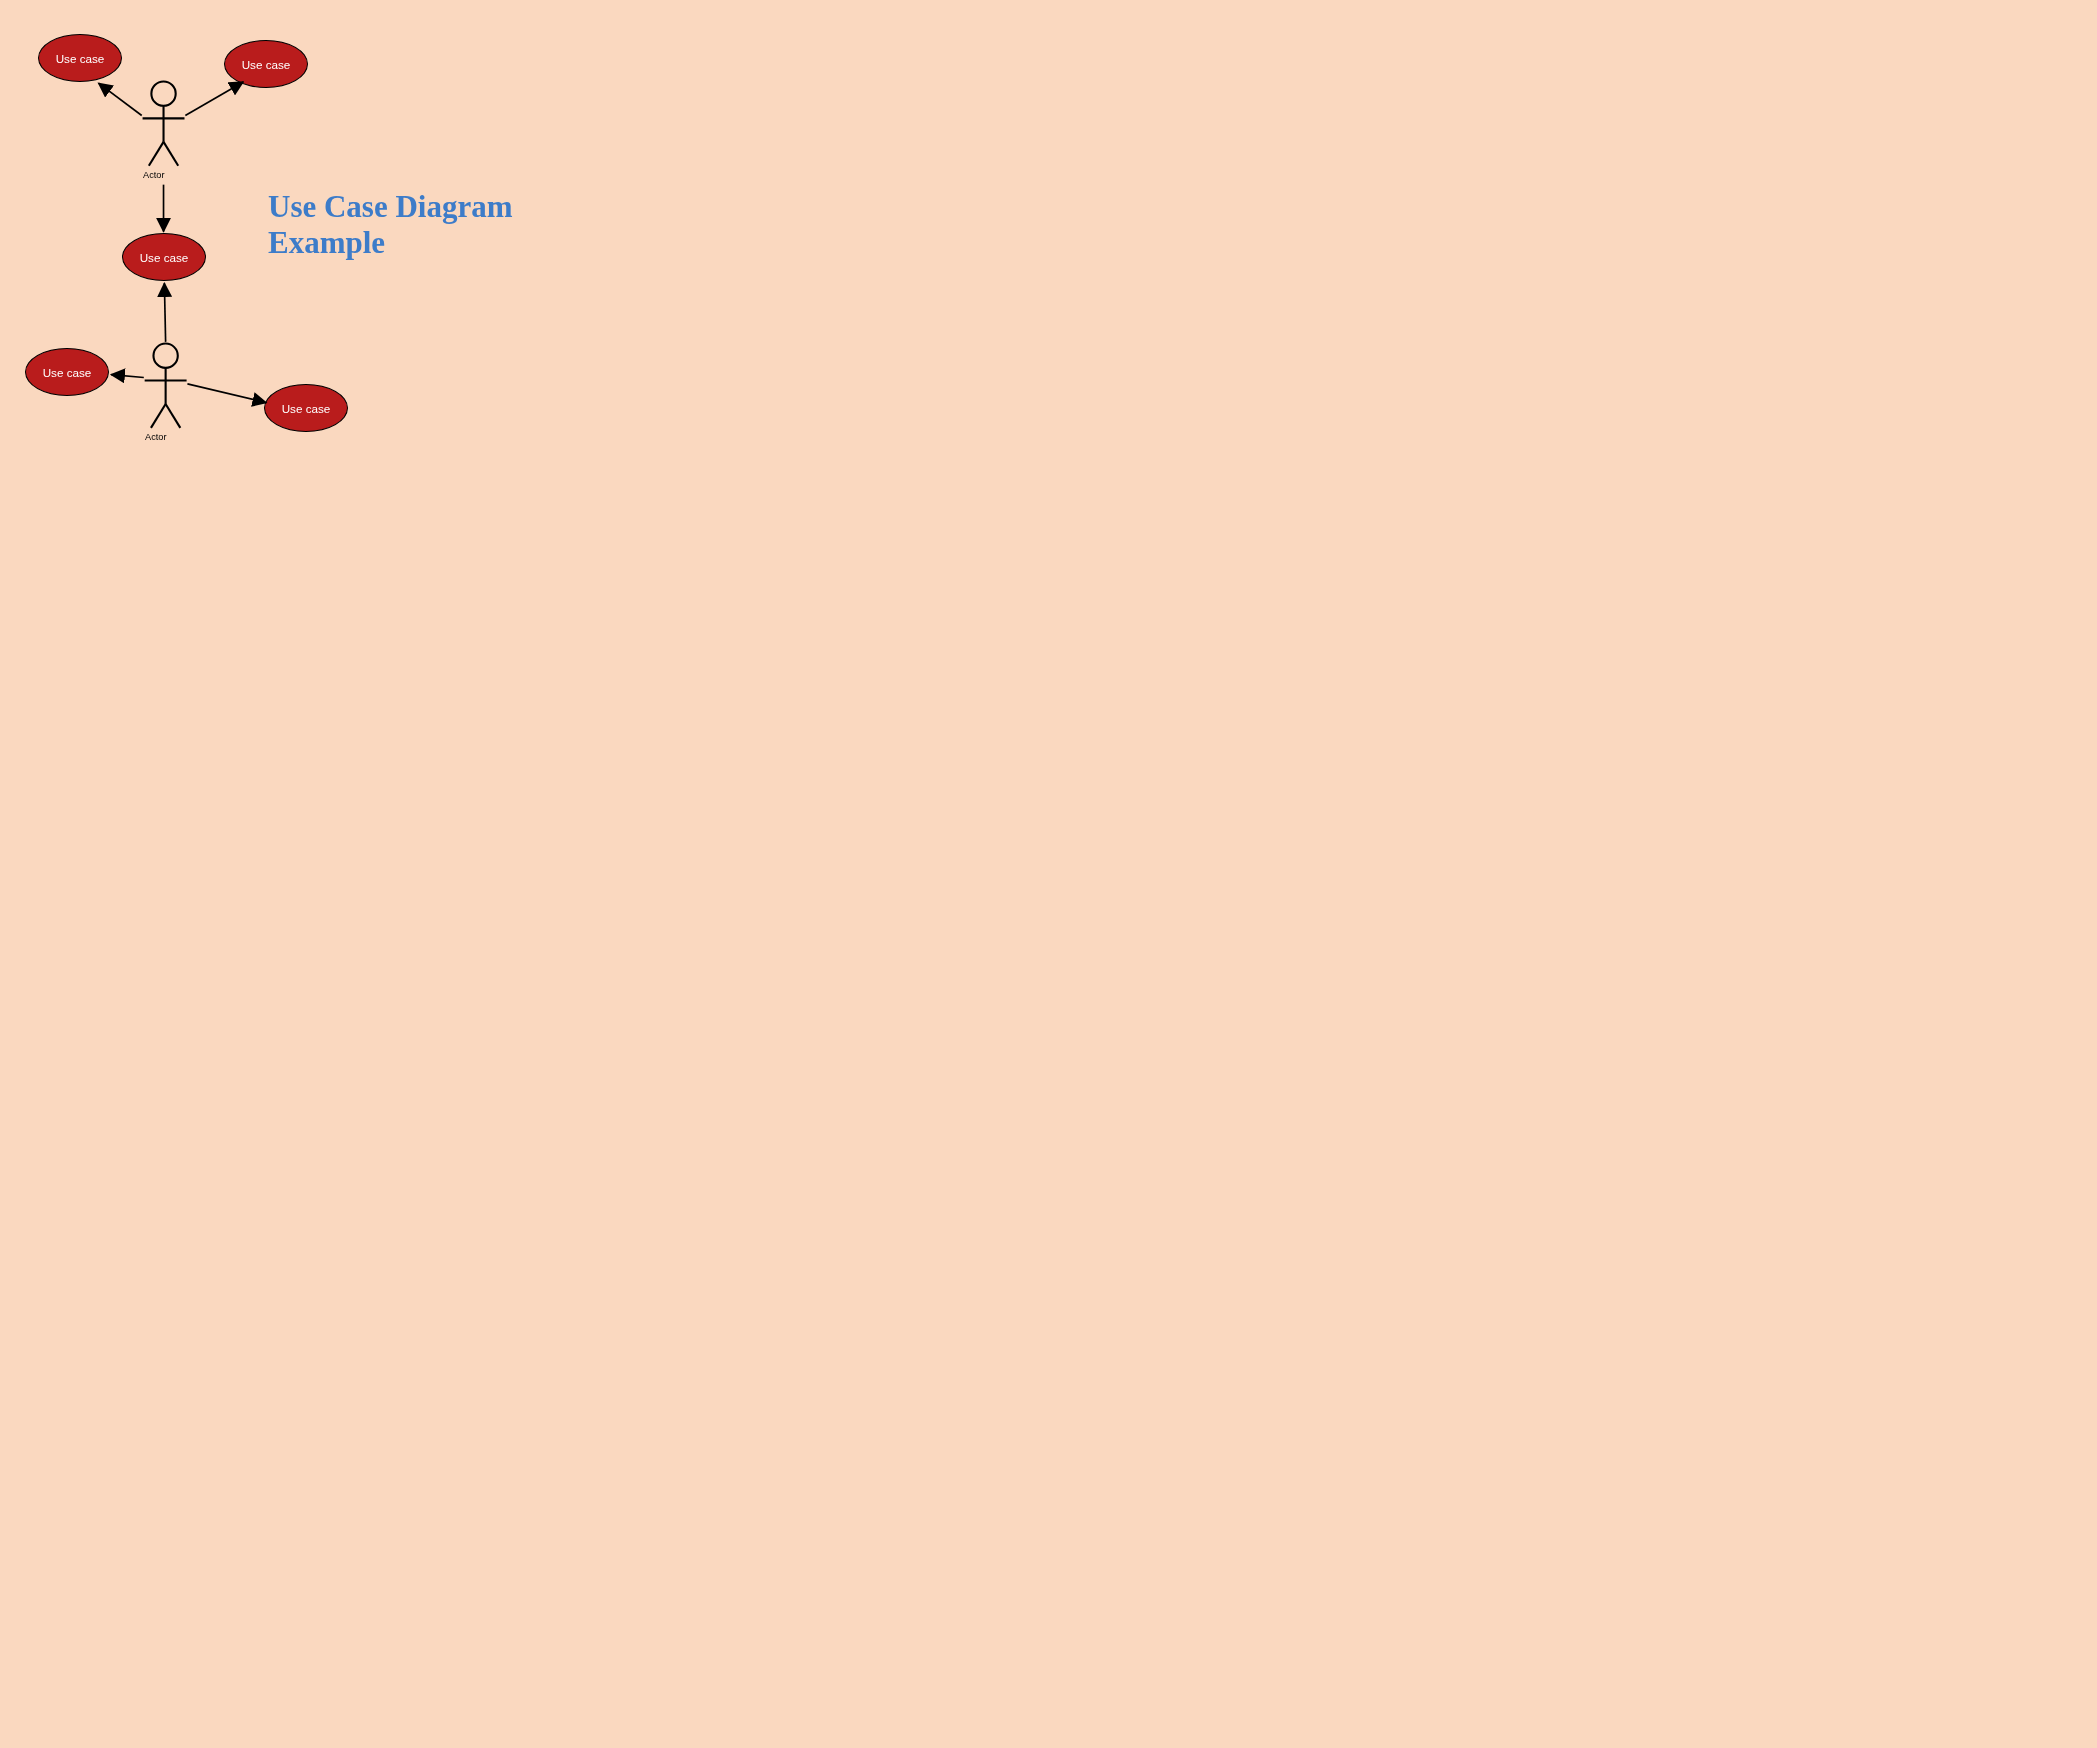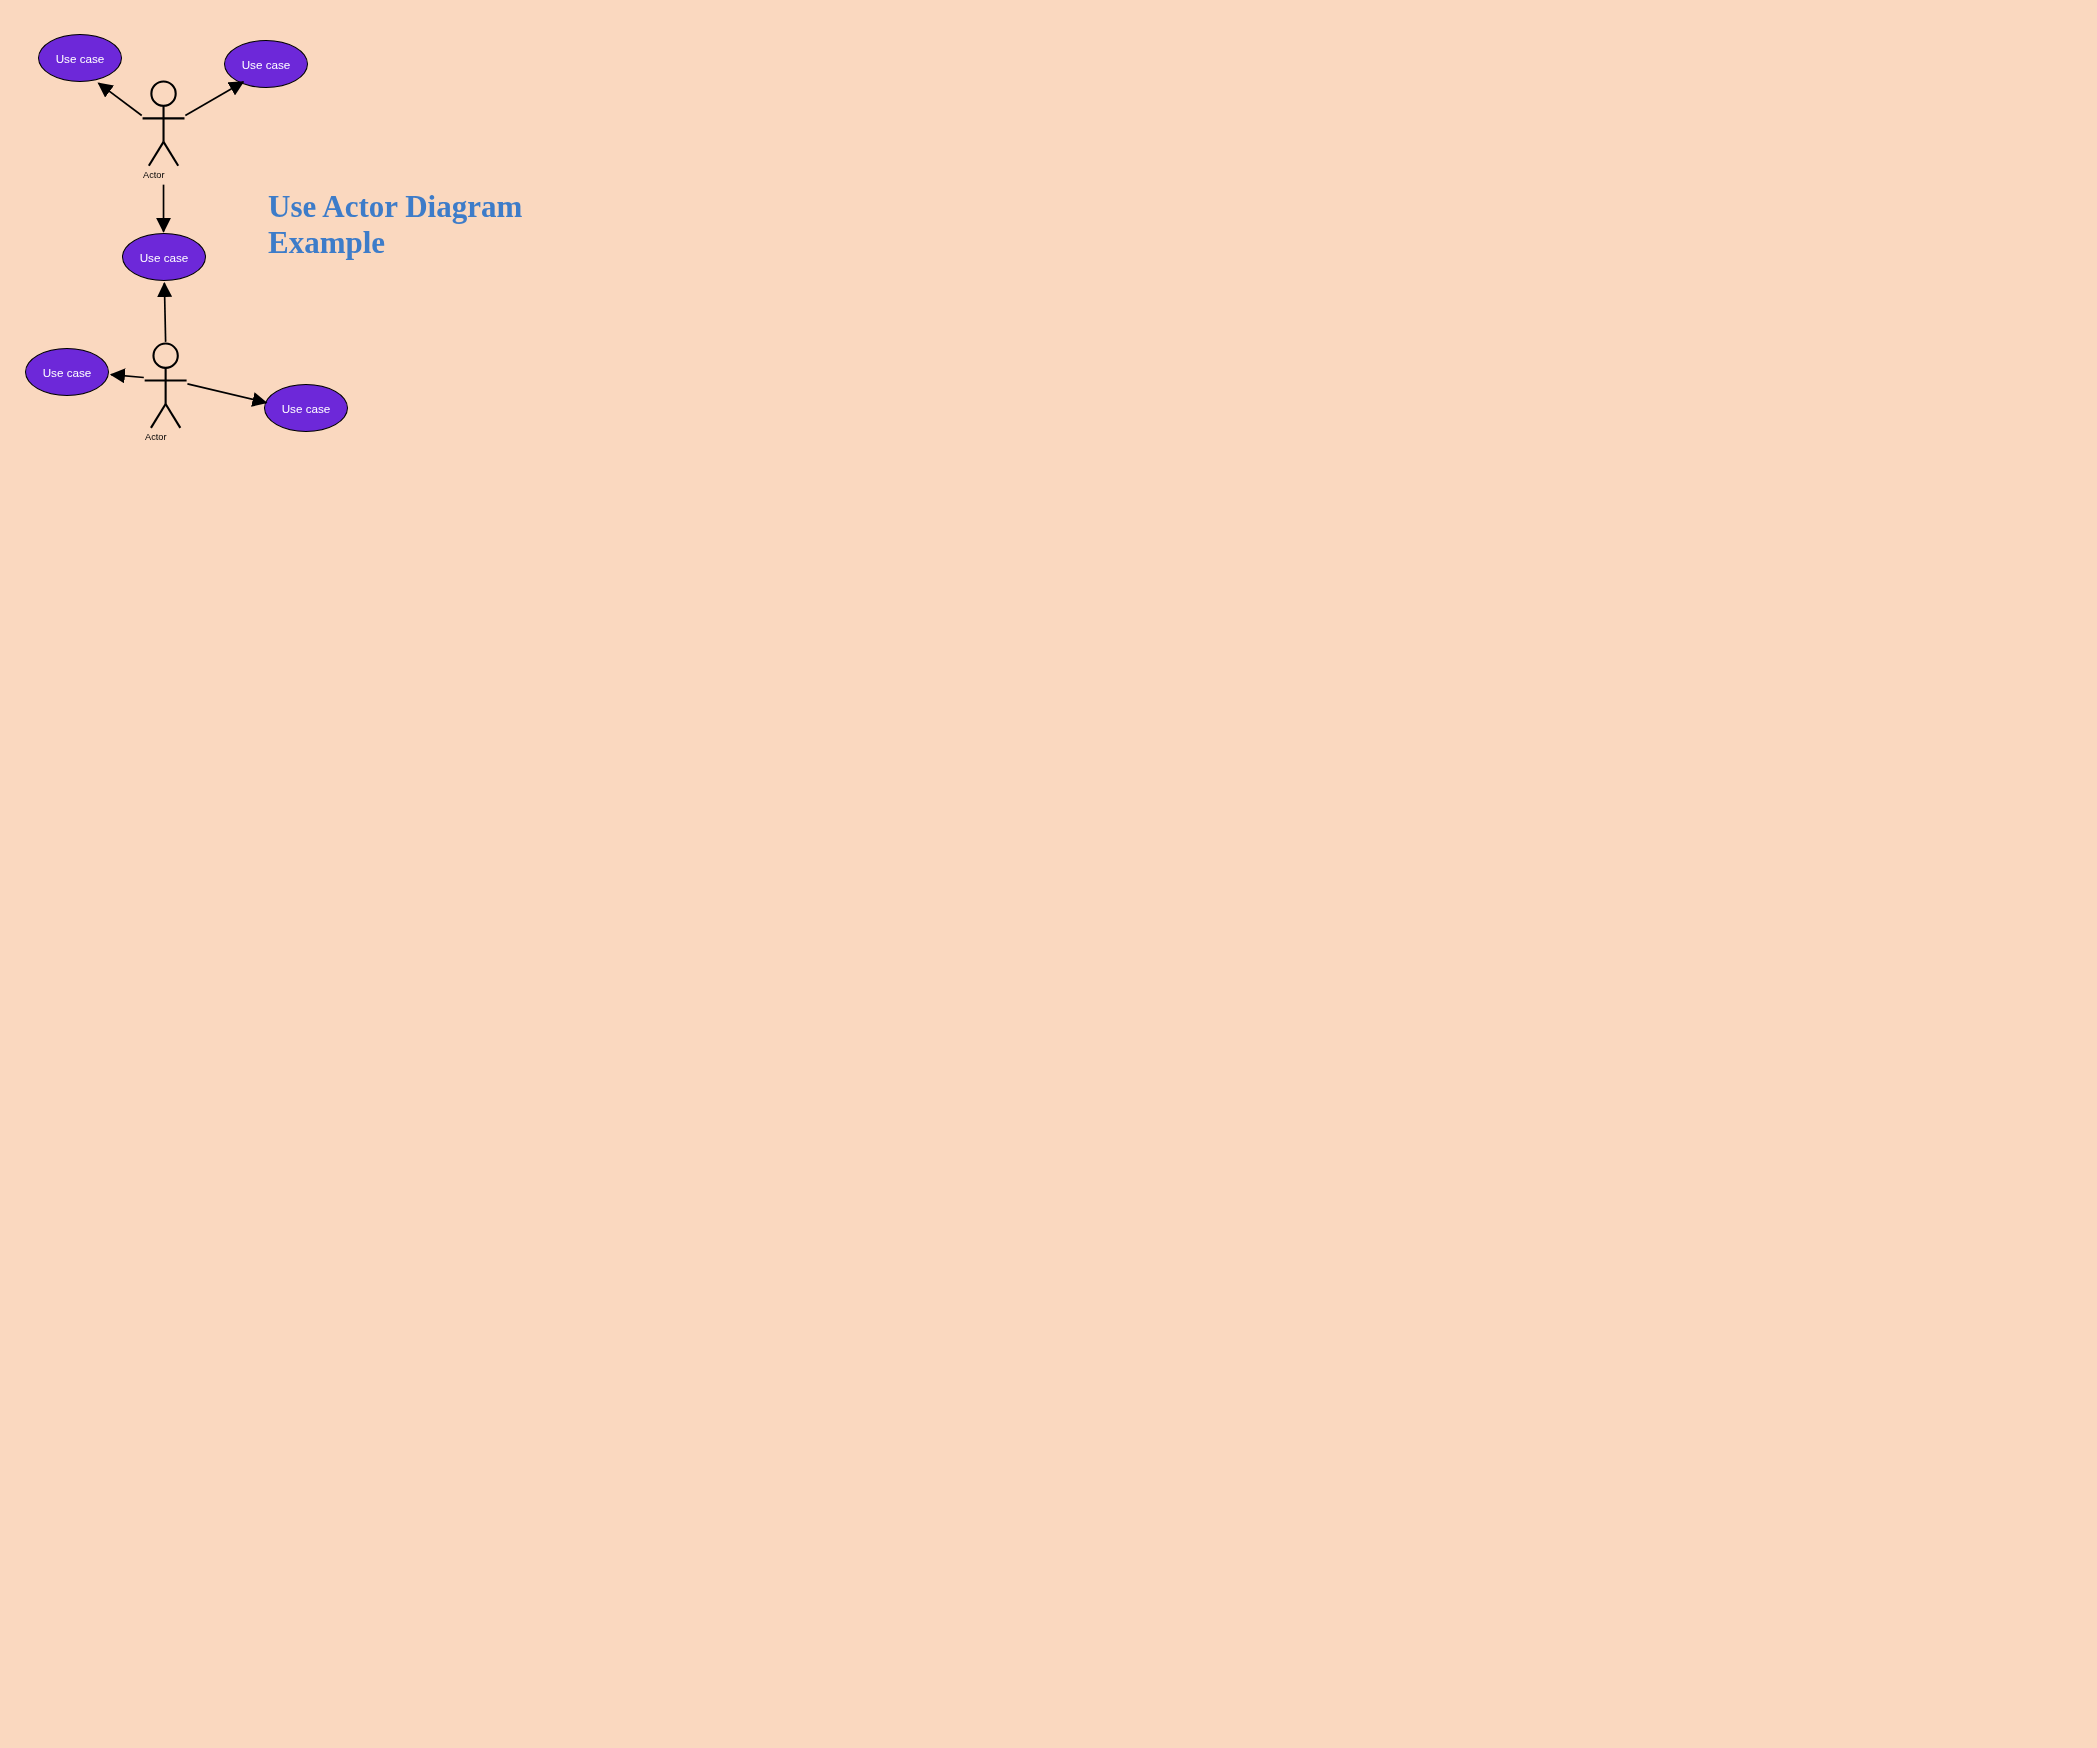--- a/index.html
+++ b/index.html
@@ -14,21 +14,21 @@
     position: relative;
     width: 634px;
     height: 467px;
     background: #fad8bf;
   }
   .usecase {
     position: absolute;
     width: 84px;
     height: 48px;
     border-radius: 50%;
-    background: #6d28d9;
+    background: #b91c1c;
     border: 0.8px solid #000;
     box-sizing: border-box;
     display: flex;
     align-items: center;
     justify-content: center;
     color: #fff;
     font-size: 11.7px;
     font-weight: 400;
   }
   .actor-label {
@@ -53,21 +53,21 @@
     width: 634px;
     height: 467px;
     pointer-events: none;
   }
 </style>
 </head>
 <body>
 
 <div class="canvas">
 
-  <div class="title" style="left:268px; top:189px;">Use Actor Diagram Example</div>
+  <div class="title" style="left:268px; top:189px;">Use Case Diagram Example</div>
 
   <div class="usecase" style="left:38px; top:34px;">
     <span>Use case</span>
   </div>
 
   <div class="usecase" style="left:224px; top:40px;">
     <span>Use case</span>
   </div>
 
   <div class="usecase" style="left:122px; top:233px;">

